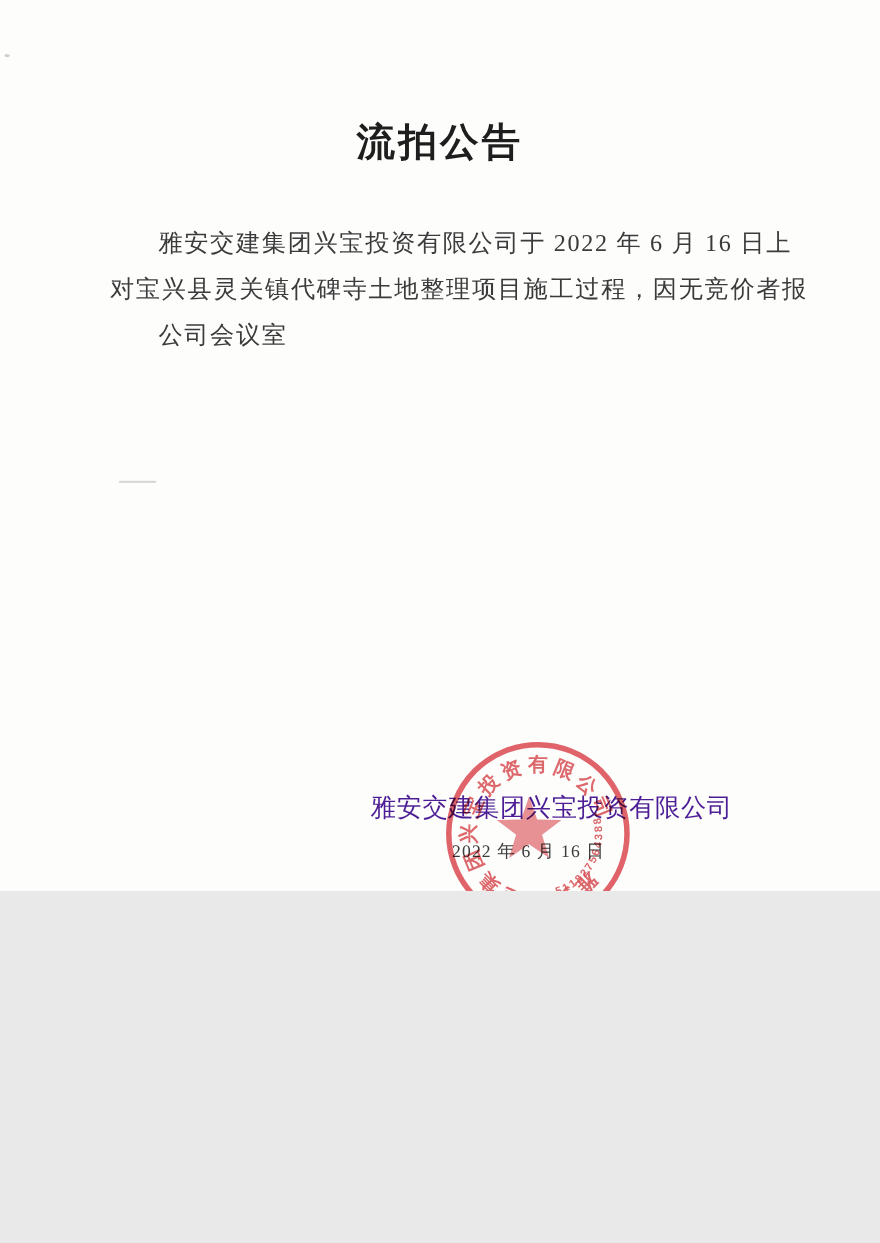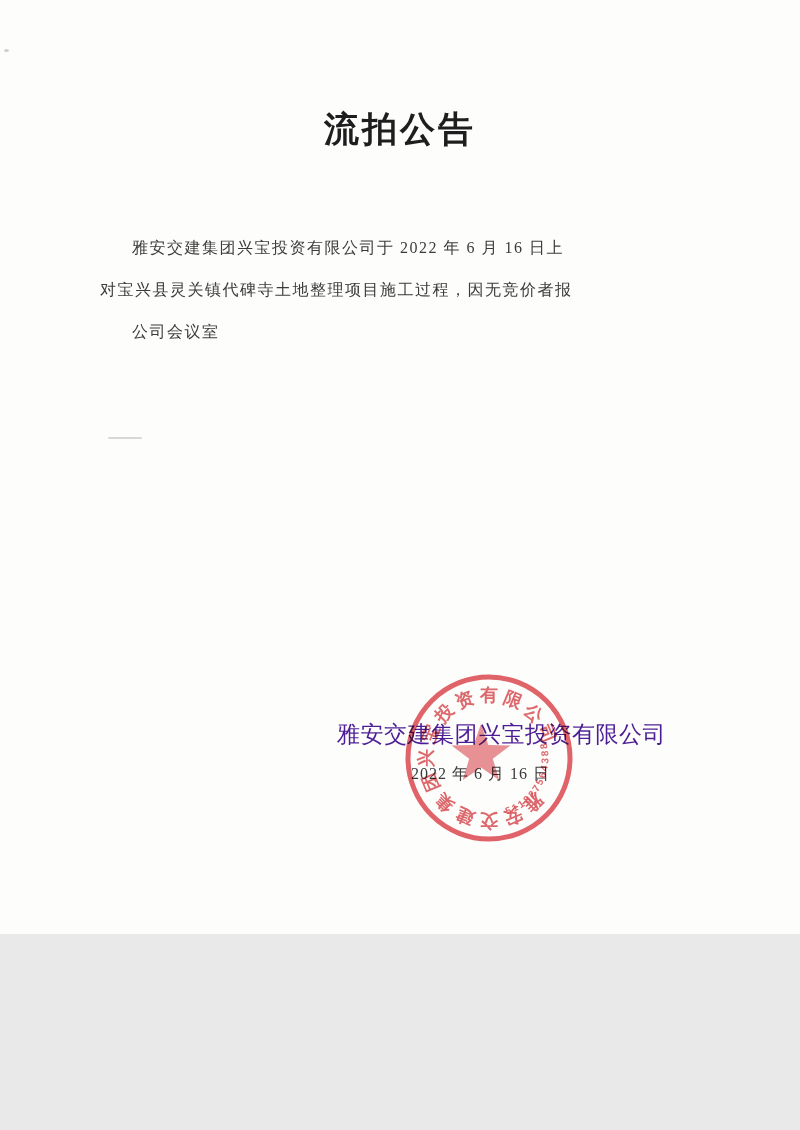--- a/index.html
+++ b/index.html
@@ -1,42 +1,42 @@
 <!DOCTYPE html>
 <html><head>
 <meta charset="utf-8">
 <style>
   * { margin: 0; padding: 0; box-sizing: border-box; }
   html, body { background: #e9e9e9; }
   .page {
     position: relative;
     width: 800px;
-    height: 934px;
+    height: 810px;
     margin: 0 auto;
     background: #fdfdfc;
     overflow: hidden;
     font-family: "Liberation Serif", "DejaVu Serif", serif;
   }
   .doc-title {
     position: absolute;
     top: 106px;
     left: 0;
     width: 100%;
     text-align: center;
     font-size: 35px;
     font-weight: 700;
     letter-spacing: 3px;
     color: #1e1e1e;
   }
   .doc-body {
     position: absolute;
     left: 100px;
-    top: 227px;
+    top: 200px;
     width: 566px;
-    font-size: 16px;
+    font-size: 22px;
     color: #3b3b3b;
     letter-spacing: 1.5px;
   }
   .body-line {
     height: 41.8px;
     line-height: 41.8px;
     white-space: nowrap;
   }
   .body-line.indent { text-indent: 2em; }
   .signature-company {

